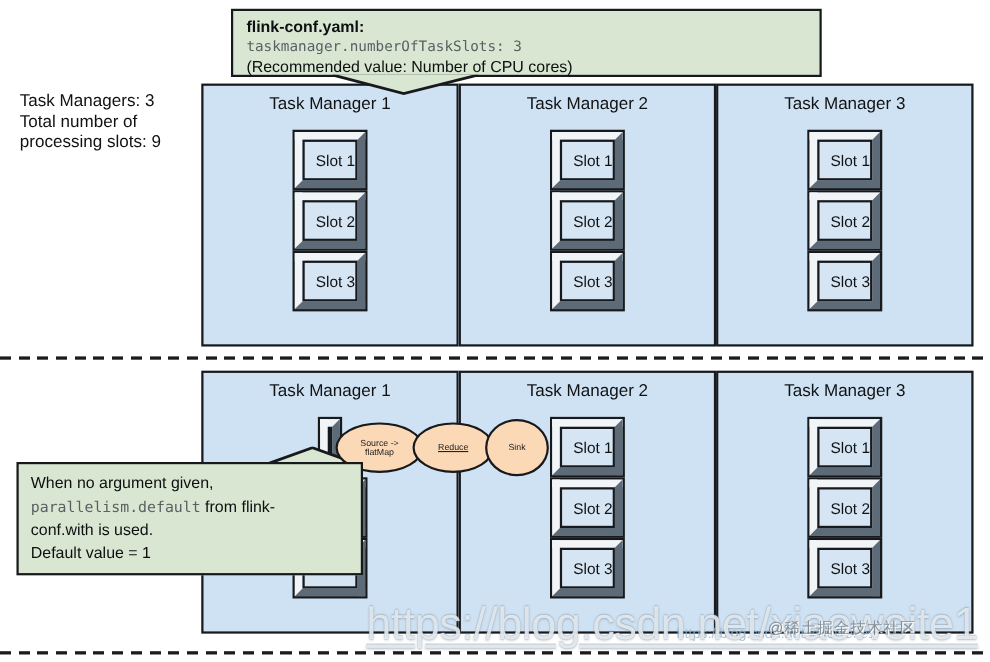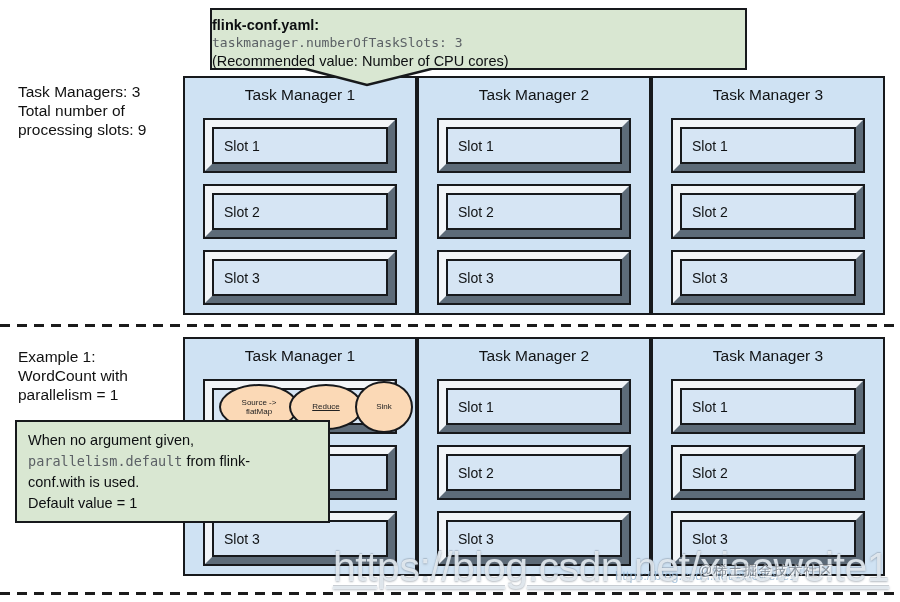--- a/index.html
+++ b/index.html
@@ -15,36 +15,36 @@
 
   .side-label{position:absolute;font-size:15.5px;line-height:19px;color:#111;}
   .side-label.top{left:18px;top:82px;}
   .side-label.bottom{left:18px;top:347px;}
 
   .row{position:absolute;left:183px;width:702px;display:flex;justify-content:space-between;}
   .row.r0{top:76px;}
   .row.r1{top:337px;}
   .tm{width:243px;height:239px;background:var(--manager-blue);border:2px solid var(--ink);padding:8px 18px 0 18px;}
   .tm-title{text-align:center;font-size:15.5px;color:#101214;height:20px;}
-  .slots{margin-top:12px;display:flex;flex-direction:column;gap:11px;}
+  .slots{margin-top:12px;display:flex;flex-direction:column;align-items:center;}
   .slot{height:55px;border:2px solid var(--ink);background:#8c99a5;}
   .bevel{height:100%;border:7px solid;border-color:#f2f5f8 #5d6b78 #5d6b78 #f2f5f8;}
   .slot-inner{position:relative;height:100%;border:2px solid var(--ink);background:var(--slot-blue);display:flex;align-items:center;overflow:visible;}
   .slot-label{padding-left:10px;font-size:14px;color:#101214;}
 
   .tasks{position:absolute;left:5px;top:-9px;display:flex;align-items:center;}
   .task{position:relative;z-index:5;border:2px solid var(--ink);border-radius:50%;background:var(--task-orange);
         display:flex;flex-direction:column;align-items:center;justify-content:center;
         font-size:8px;line-height:9.5px;color:#222;text-align:center;}
   .task-0{width:80px;height:46px;}
   .task-1{width:74px;height:46px;margin-left:-10px;text-decoration:underline;}
   .task-2{width:58px;height:52px;margin-left:-8px;z-index:8;}
 
   .note{position:absolute;background:var(--note-green);border:2px solid var(--ink);z-index:6;}
-  .note-config{left:210px;top:8px;width:537px;height:62px;padding:6px 0;}
+  .note-config{left:210px;top:8px;width:537px;height:62px;padding:6px 12px;}
   .note-config .nt{font-size:14.5px;font-weight:bold;color:#0d0f11;line-height:18px;}
   .note-config .nc{font-family:"DejaVu Sans Mono","Liberation Mono",monospace;font-size:13px;color:#5b6065;line-height:18px;}
   .note-config .nr{font-size:14.5px;color:#0d0f11;line-height:18px;}
   .tail-down{position:absolute;left:88px;top:58px;}
   .note-default{left:15px;top:420px;width:315px;height:103px;padding:8px 11px;font-size:14.5px;line-height:21px;color:#0d0f11;}
   .note-default .code{font-family:"DejaVu Sans Mono","Liberation Mono",monospace;font-size:13.5px;color:#5b6065;}
   .tail-up{position:absolute;left:243px;top:406px;z-index:4;}
 
   .dash{position:absolute;left:0;width:900px;height:3px;
         background:repeating-linear-gradient(90deg,#1b1b1b 0 10px,transparent 10px 17px);}
@@ -64,25 +64,20 @@
 <body>
 
 <div class="page">
 
   <div class="side-label top">
     <div>Task Managers: 3</div>
     <div>Total number of</div>
     <div>processing slots: 9</div>
   </div>
 
-  <div class="side-label bottom">
-    <div>Example 1:</div>
-    <div>WordCount with</div>
-    <div>parallelism = 1</div>
-  </div>
 
   <div class="row r0" id="row-0">
       <div class="tm">
         <div class="tm-title">Task Manager 1</div>
         <div class="slots">
           <div class="slot">
             <div class="bevel">
               <div class="slot-inner">
                 <span class="slot-label">Slot 1</span>
               </div>

